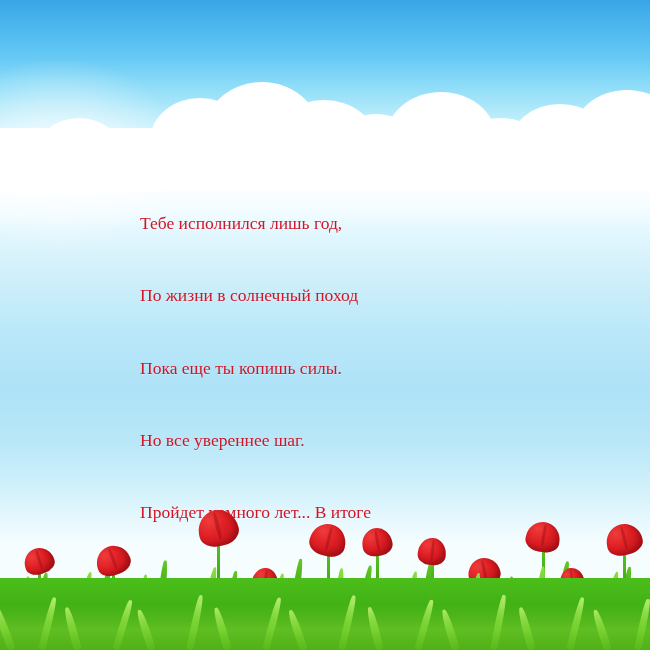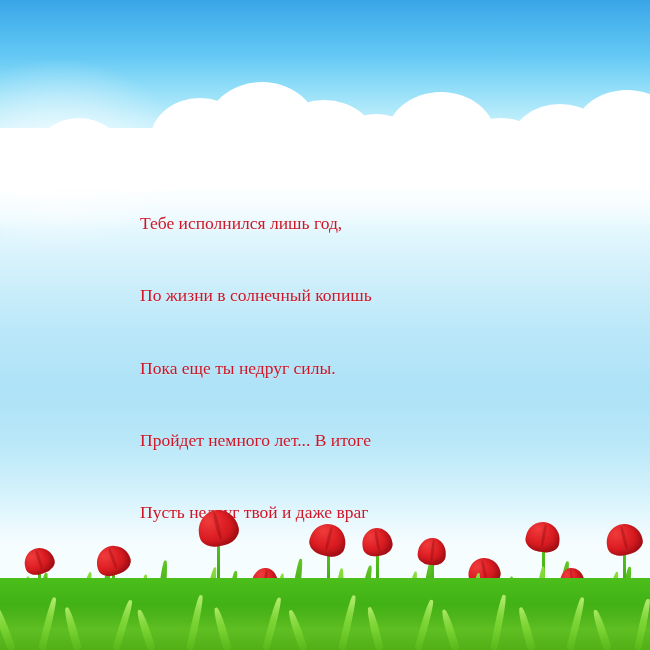--- a/index.html
+++ b/index.html
@@ -134,22 +134,23 @@
     <div class="puff" style="left:386px;top:12px;width:110px;height:92px;"></div>
     <div class="puff" style="left:452px;top:38px;width:96px;height:70px;"></div>
     <div class="puff" style="left:510px;top:24px;width:100px;height:82px;"></div>
     <div class="puff" style="left:572px;top:10px;width:110px;height:94px;"></div>
     <div class="base"></div>
     <div class="fade"></div>
   </div>
 
   <div class="poem">
     <span class="ln">Тебе исполнился лишь год,</span>
-    <span class="ln">По жизни в солнечный копишь</span>
-    <span class="ln">Пока еще ты недруг силы.</span>
+    <span class="ln">По жизни в солнечный поход</span>
+    <span class="ln">Пока еще ты копишь силы.</span>
+    <span class="ln">Но все увереннее шаг.</span>
     <span class="ln">Пройдет немного лет... В итоге</span>
     <span class="ln">Пусть недруг твой и даже враг</span>
     <span class="ln">Уносит побыстрее ноги,</span>
     
     
     
     
     
     
   </div>

